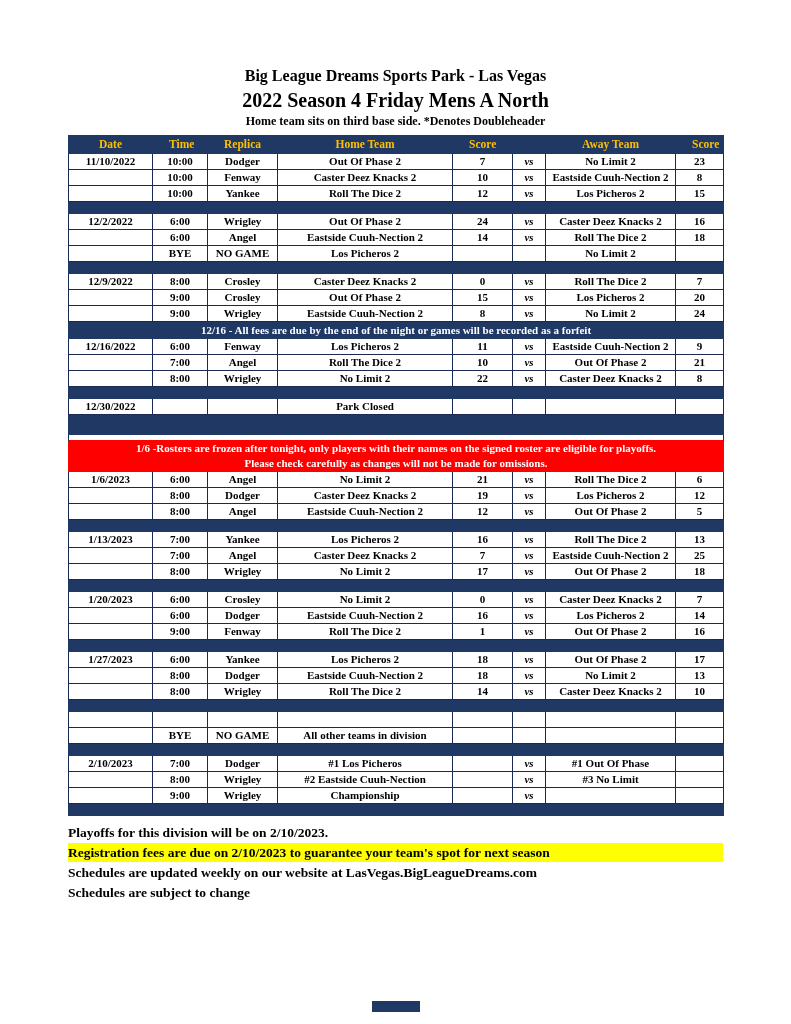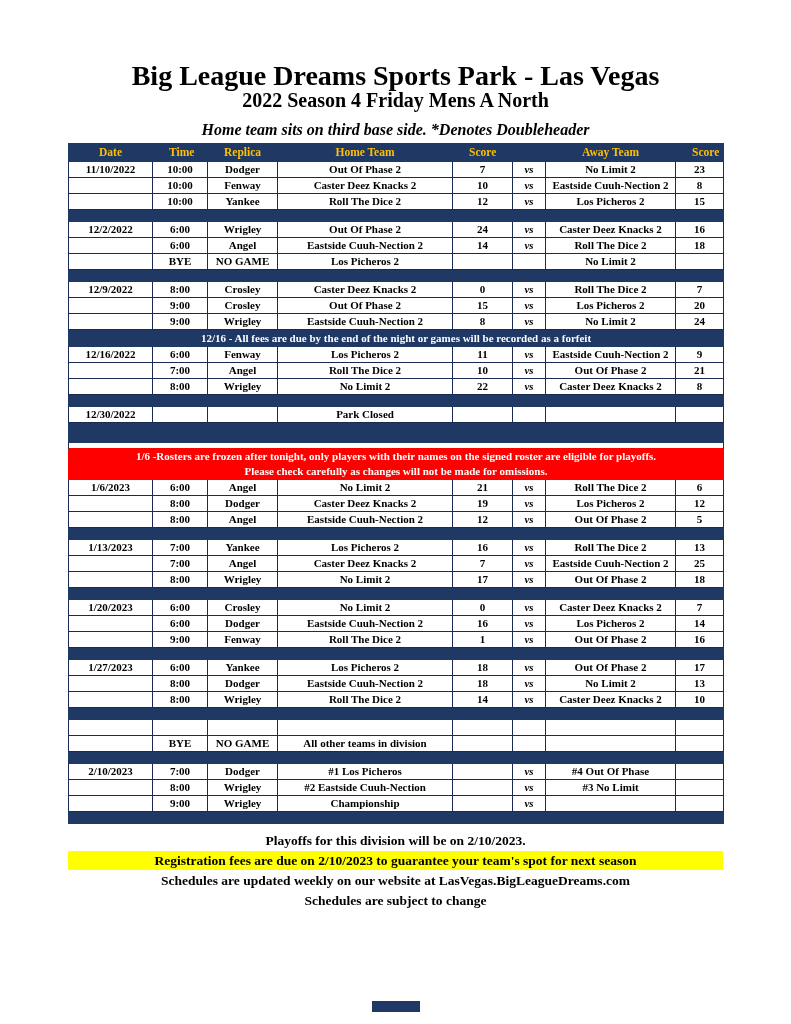--- a/index.html
+++ b/index.html
@@ -6,23 +6,23 @@
     --navy:#1f3864; --gold:#ffc000; --yellow:#ffff00; --red:#ff0000;
     --ink:#000; --grid:#1b2a55; --paper:#fff;
   }
   *{box-sizing:border-box;}
   html,body{margin:0;padding:0;}
   body{
     width:791px;height:1024px;background:var(--paper);position:relative;
     font-family:"Liberation Serif", serif;color:var(--ink);overflow:hidden;
   }
   .page{padding:64px 68px 0 68px;}
-  .title{font-size:28px;font-weight:bold;text-align:center;line-height:24px;}
+  .title{font-size:16px;font-weight:bold;text-align:center;line-height:24px;}
   .subtitle{font-size:20px;font-weight:bold;text-align:center;line-height:20px;margin-top:2px;}
-  .note{font-size:16px;font-weight:bold;font-style:italic;text-align:center;line-height:15px;margin:12px 0 6px 0;}
+  .note{font-size:12px;font-weight:bold;text-align:center;line-height:15px;margin:4px 0 6px 0;}
   table.sched{width:655px;border-collapse:collapse;table-layout:fixed;}
   table.sched th{
     background:var(--navy);color:var(--gold);font-size:11.5px;font-weight:bold;
     height:17px;padding:0 16px;border:1px solid var(--navy);text-align:center;
     line-height:17px;white-space:nowrap;overflow:hidden;
   }
   table.sched td{
     border:1px solid var(--grid);font-size:11px;font-weight:bold;text-align:center;
     height:16px;line-height:15px;padding:0 2px;white-space:nowrap;overflow:hidden;
     background:var(--paper);
@@ -34,21 +34,21 @@
     background:var(--navy);border:1px solid var(--navy);color:#fff;
     font-size:11px;height:16px;line-height:16px;font-family:Liberation Serif, serif;
   }
   tr.banner-red td{
     background:var(--red);border:1px solid var(--red);color:#fff;
     font-size:11px;height:15px;line-height:15px;white-space:normal;
   }
   td.hl{background:var(--yellow);}
   td.vs{font-style:italic;font-size:9px;font-weight:bold;}
   .footer{width:655px;margin-top:7px;}
-  .fline{font-size:13.5px;font-weight:bold;line-height:19px;margin-bottom:1px;text-align:center;}
+  .fline{font-size:13.5px;font-weight:bold;line-height:19px;margin-bottom:1px;}
   .hl-line{background:var(--yellow);}
   .page-mark{
     position:absolute;left:50%;transform:translateX(-50%);
     top:1001px;width:48px;height:11px;background:var(--navy);
   }
 </style>
 </head>
 <body>
 
 <div class="page">
@@ -389,21 +389,21 @@
         <tr class="sep">
           <td colspan="8"></td>
         </tr>
         <tr>
           <td>2/10/2023</td>
           <td>7:00</td>
           <td>Dodger</td>
           <td>#1 Los Picheros</td>
           <td></td>
           <td class="vs">vs</td>
-          <td>#4 Out Of Phase</td>
+          <td>#1 Out Of Phase</td>
           <td></td>
         </tr>
         <tr>
           <td></td>
           <td>8:00</td>
           <td>Wrigley</td>
           <td>#2 Eastside Cuuh-Nection</td>
           <td></td>
           <td class="vs">vs</td>
           <td>#3  No Limit</td>

